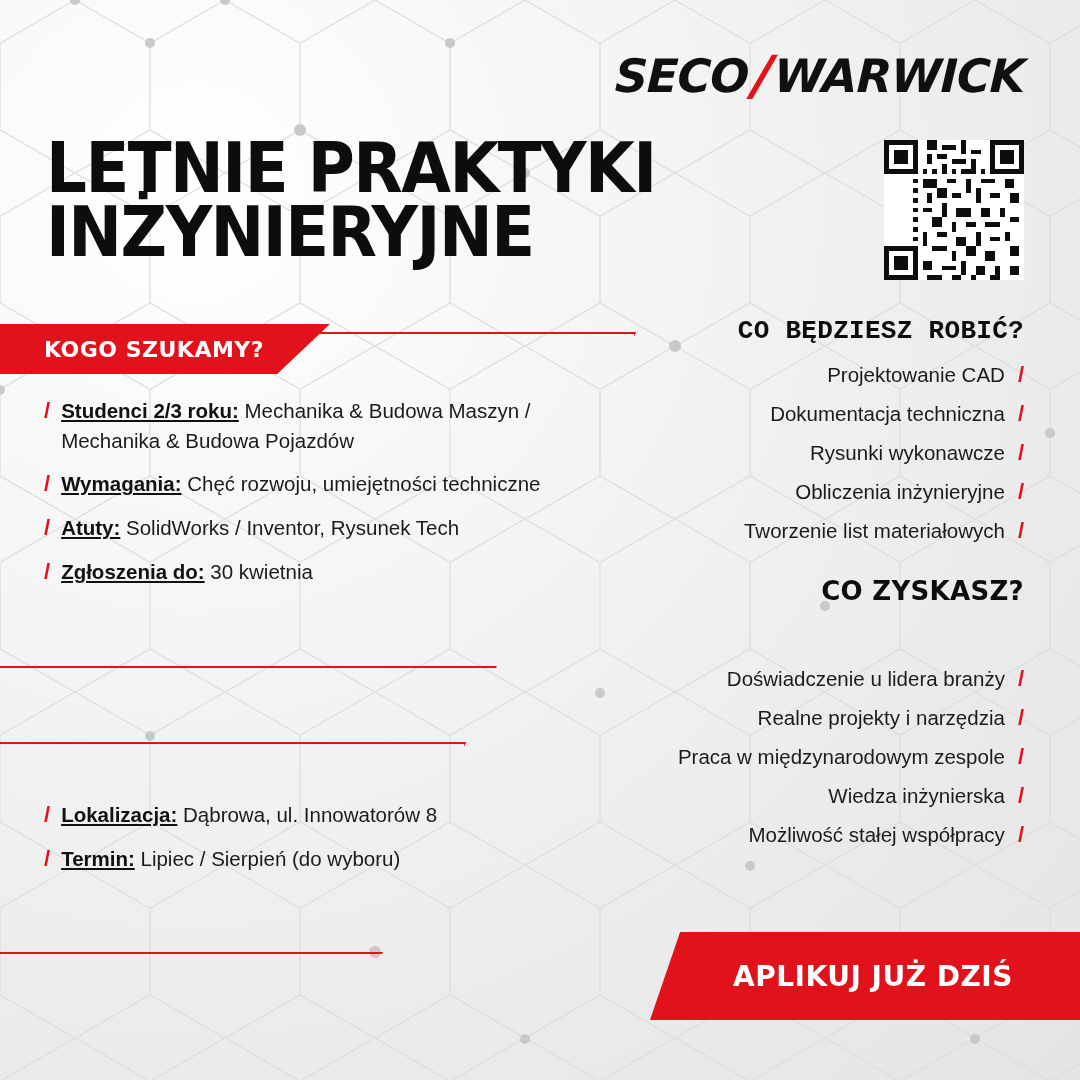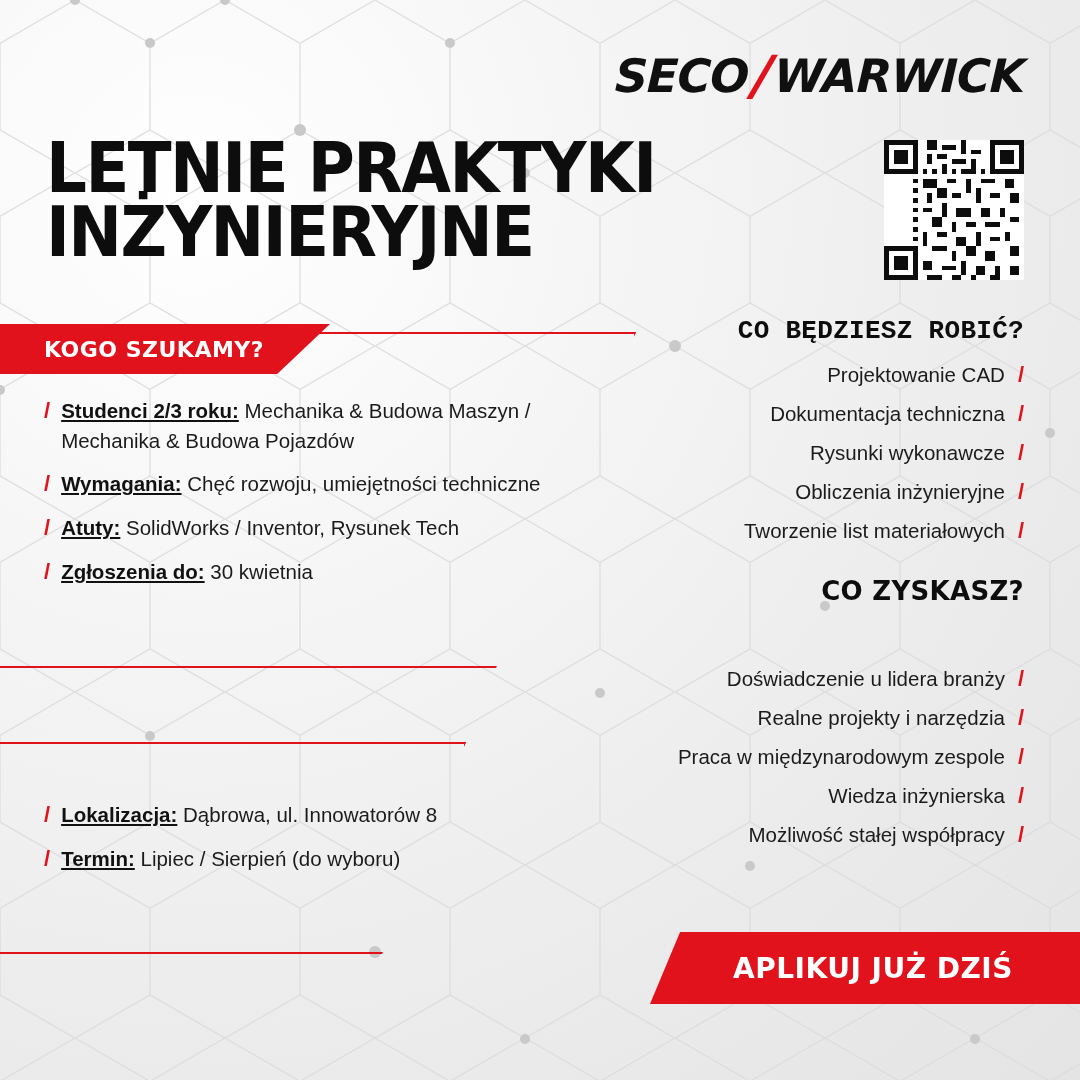--- a/index.html
+++ b/index.html
@@ -174,21 +174,21 @@
     color:#e1121b;
     font-weight:bold;
     font-size:22px;
     margin-left:13px;
   }
 
   
   #cta {
     position:absolute;
     right:0; top:932px;
-    width:430px; height:72px;
+    width:430px; height:88px;
     background:#e1121b;
     clip-path: polygon(7% 0, 100% 0, 100% 100%, 0 100%);
     display:flex; align-items:center; justify-content:center;
     color:#fff;
     font-family:"DejaVu Sans", sans-serif;
     font-weight:bold;
     font-size:28px;
     letter-spacing:0.5px;
     text-transform:uppercase;
     padding-left:16px;

